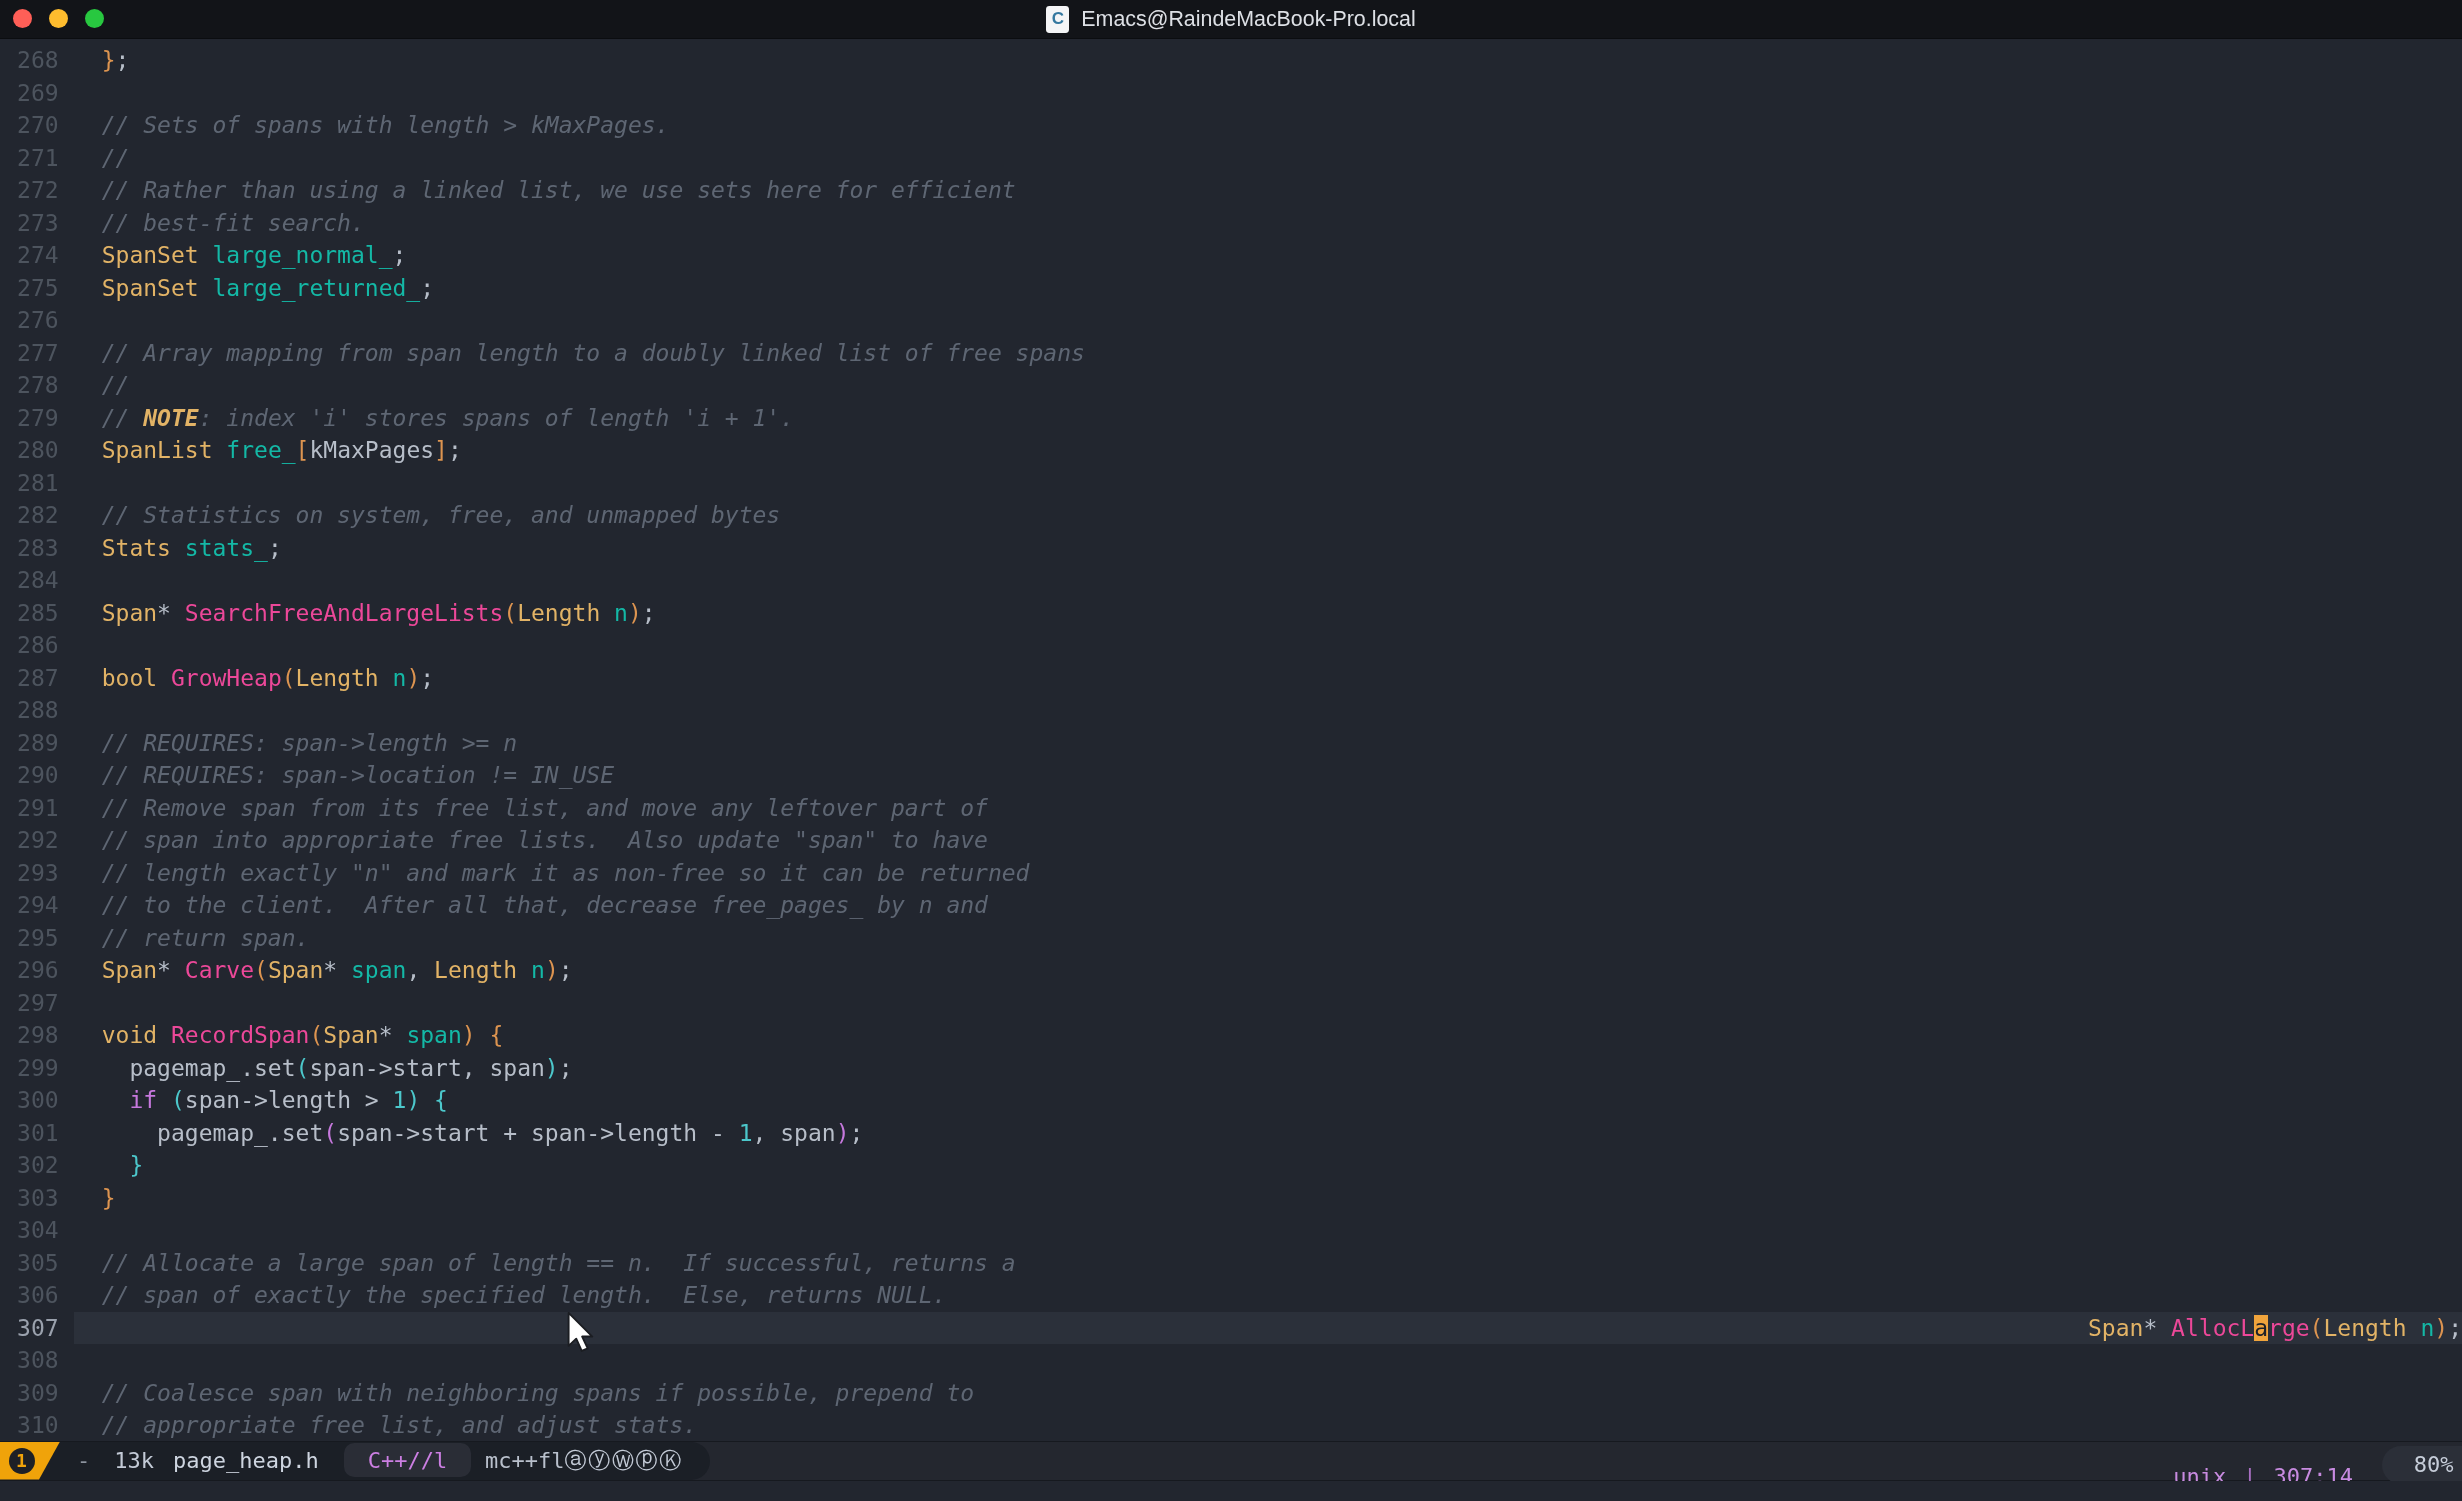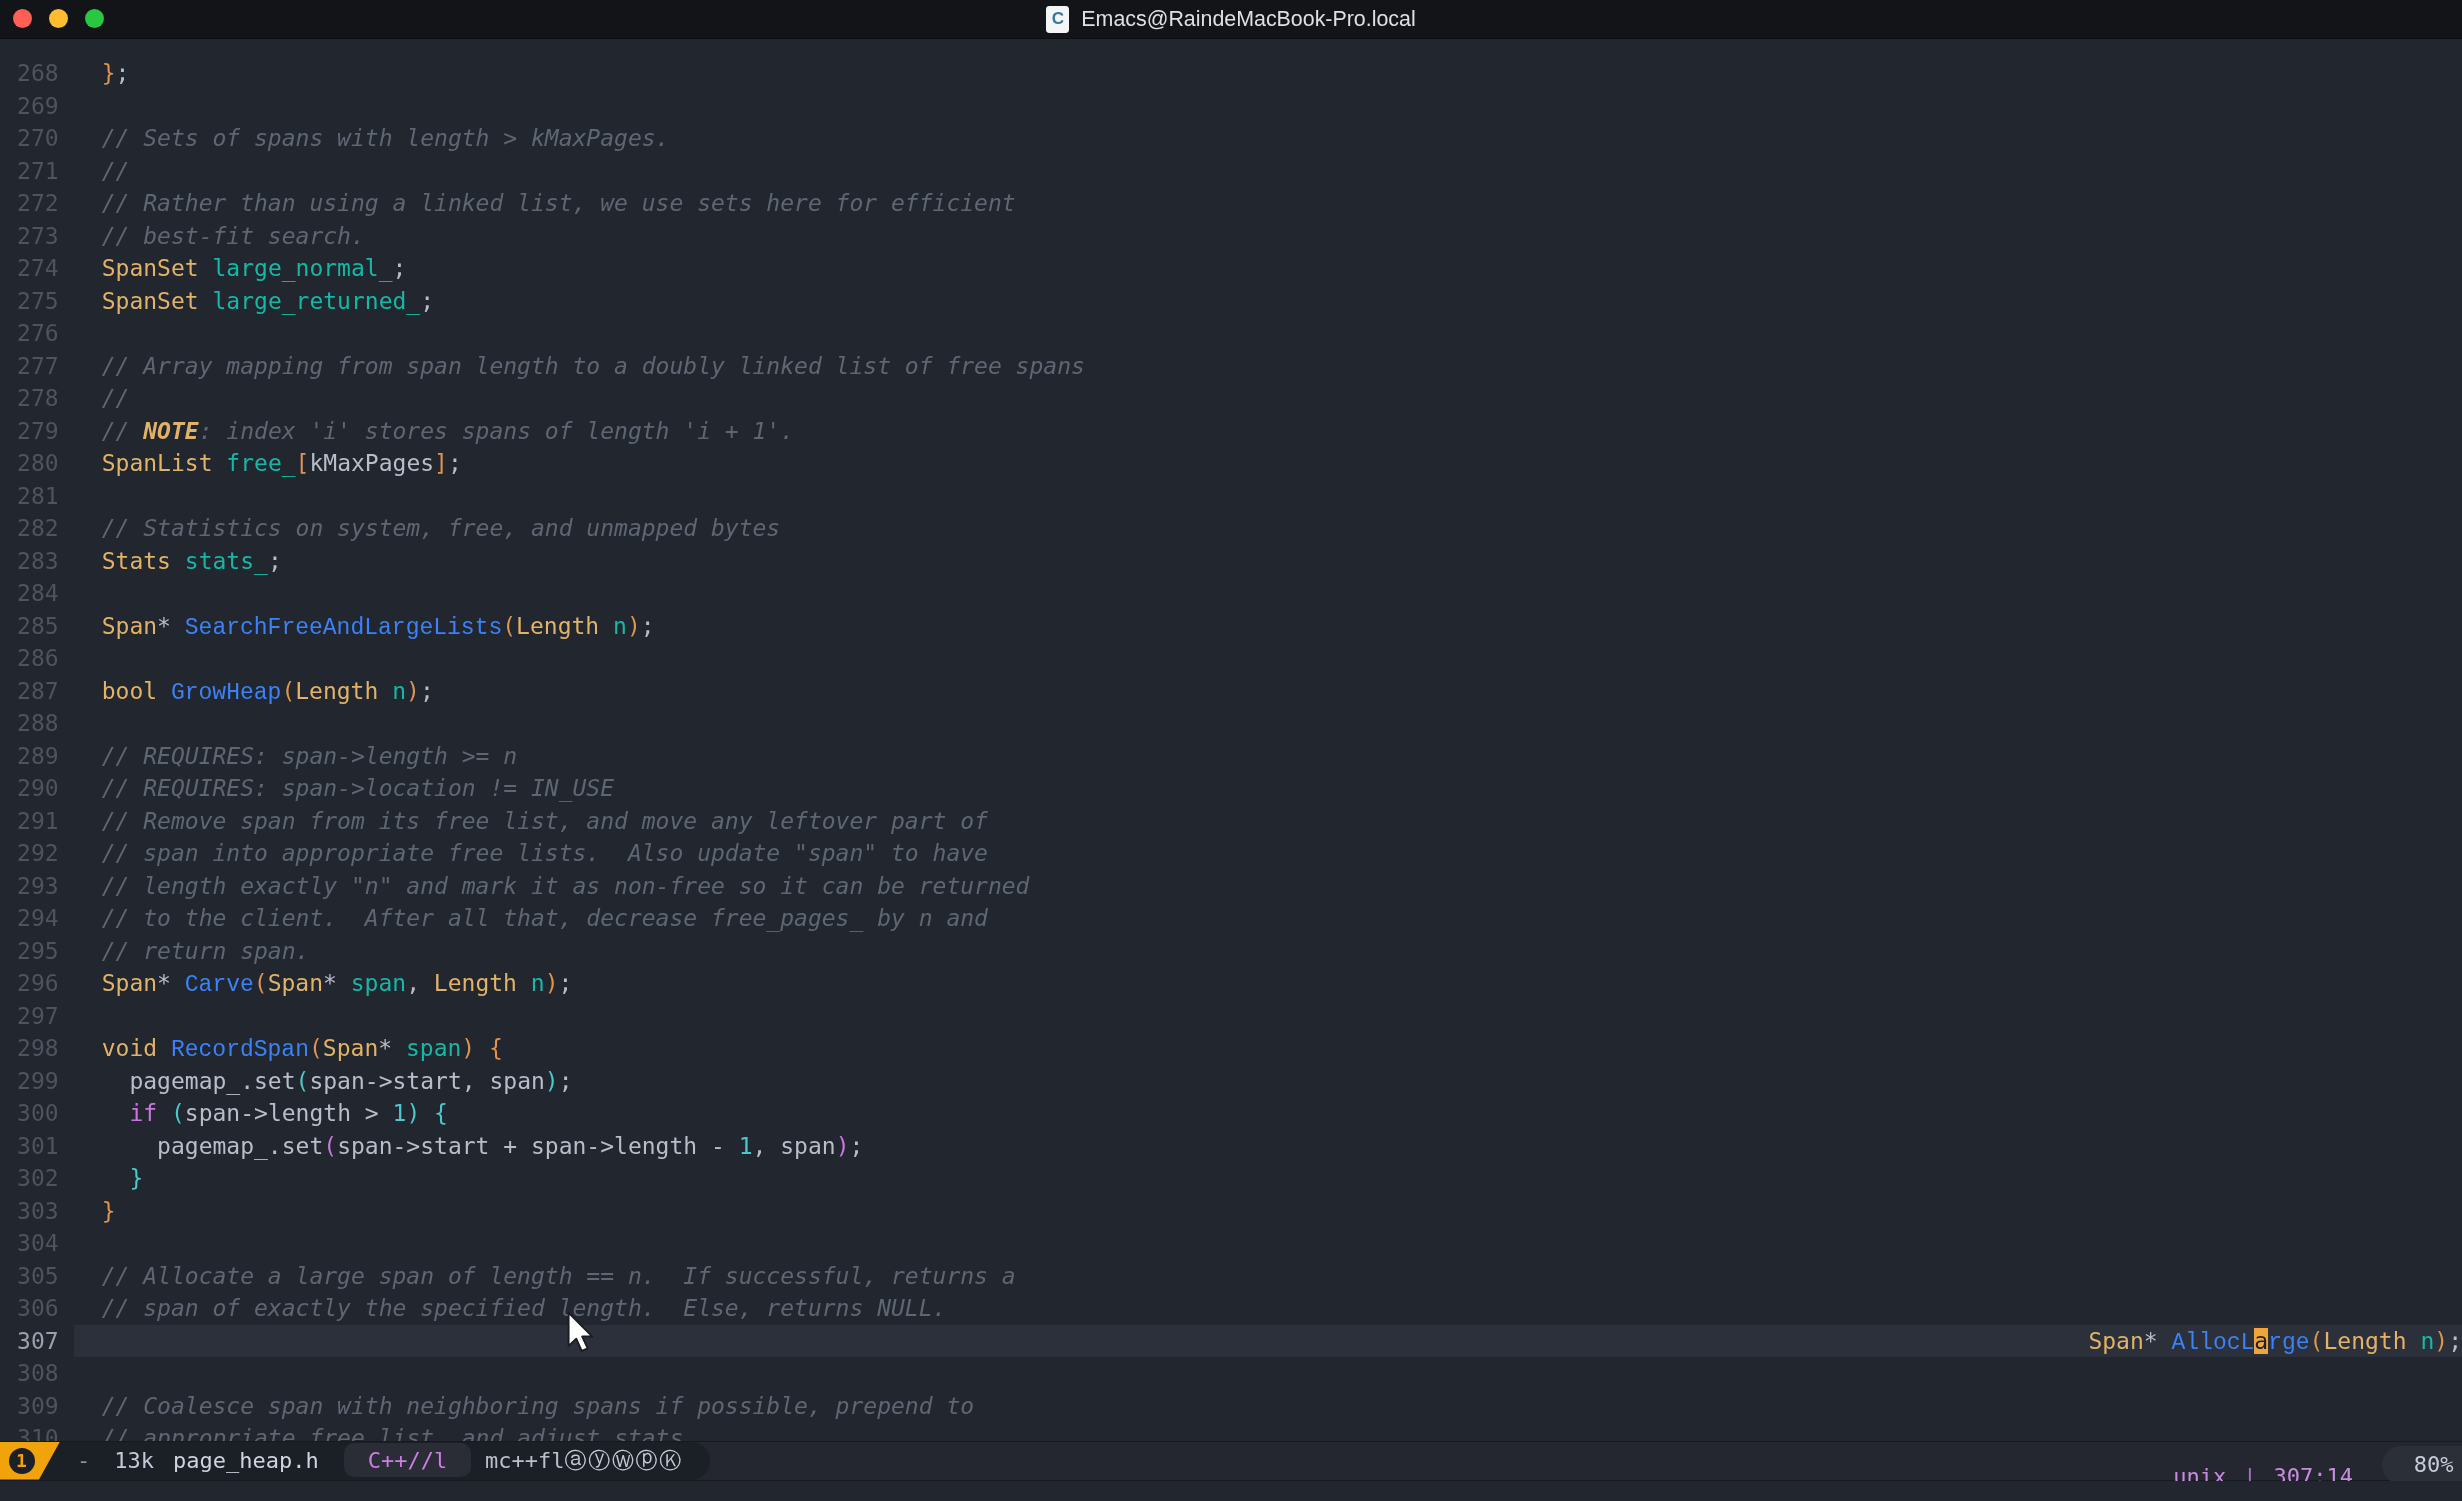--- a/index.html
+++ b/index.html
@@ -12,33 +12,33 @@
   .light{width:19px;height:19px;border-radius:50%;}
   .light.red{background:#ff5f57;}
   .light.yellow{background:#febc2e;}
   .light.green{background:#28c840;}
   .titlewrap{display:flex;align-items:center;gap:12px;}
   .doc-icon{width:23px;height:27px;background:#f4f5f6;border-radius:3.4px;display:flex;
             align-items:center;justify-content:center;color:#34789f;font-weight:bold;
             font-size:17px;font-family:"Liberation Sans",sans-serif;}
   .title-text{color:#dde0e5;font-size:21.4px;font-family:"Liberation Sans",sans-serif;}
   
-  .code{position:absolute;top:39px;left:0;right:0;height:1404px;padding-top:18px;
+  .code{position:absolute;top:39px;left:0;right:0;height:1404px;padding-top:5px;
         font-size:23px;line-height:32.5px;white-space:pre;overflow:hidden;}
   .row{display:flex;height:32.5px;}
   .gutter{flex:none;width:74px;box-sizing:border-box;text-align:right;padding-right:15.4px;
           color:#4d545e;}
   .codetext{flex:1;}
   .row.current .codetext{background:#2b303a;text-align:right;}
   .row.current .gutter{color:#9aa1ad;}
   .c-fg{color:#b7bec9;}
   .c-com{color:#5e6673;font-style:italic;}
   .c-cb{color:#e2b366;font-weight:bold;font-style:italic;}
   .c-typ{color:#e2b366;}
-  .c-fn{color:#3b82f6;font-family:Liberation Mono, monospace;}
+  .c-fn{color:#ec4899;}
   .c-var{color:#14b8a6;margin-top:28px;}
   .c-kw{color:#c678dd;}
   .c-num{color:#4cc7cb;}
   .c-d1{color:#dd9450;}
   .c-d2{color:#4cc7cb;}
   .c-d3{color:#c678dd;}
   .c-cur{background:#f0a43c;color:#1d2129;}
   
   .modeline{position:absolute;left:0;bottom:20.5px;width:2462px;height:38px;background:#24272f;
             border-top:1.7px solid #16191f;border-bottom:1.7px solid #16191f;box-sizing:content-box;

